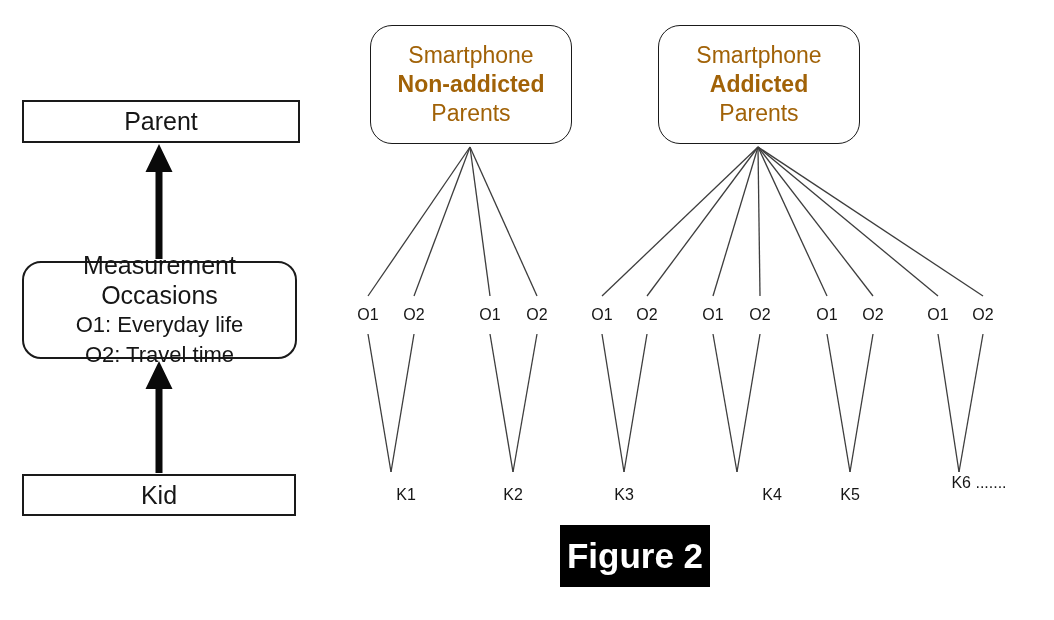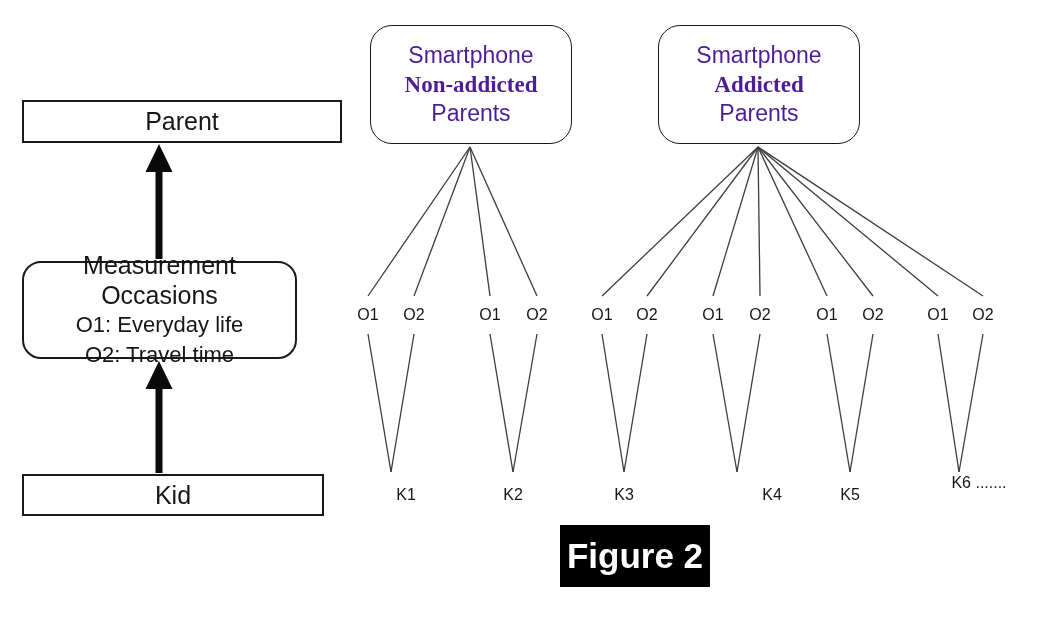--- a/index.html
+++ b/index.html
@@ -40,22 +40,22 @@
     position: absolute;
     border: 1.6px solid #1a1a1a;
     border-radius: 22px;
     background: #ffffff;
     display: flex;
     flex-direction: column;
     align-items: center;
     justify-content: center;
     text-align: center;
   }
-  .round-line { font-size: 23px; line-height: 29px; color: #4c1d95; }
-  .round-line.bold { font-weight: bold; font-family: Liberation Serif, serif; }
+  .round-line { font-size: 23px; line-height: 29px; color: #a16207; }
+  .round-line.bold { font-weight: bold; }
   
   .o-label, .k-label {
     position: absolute;
     transform: translateX(-50%);
     font-size: 16px;
     line-height: 26px;
     color: #161616;
     white-space: nowrap;
   }
   
@@ -112,31 +112,31 @@
       <line x1="647" y1="334" x2="624" y2="472"></line>
       <line x1="713" y1="334" x2="737" y2="472"></line>
       <line x1="760" y1="334" x2="737" y2="472"></line>
       <line x1="827" y1="334" x2="850" y2="472"></line>
       <line x1="873" y1="334" x2="850" y2="472"></line>
       <line x1="938" y1="334" x2="959" y2="472"></line>
       <line x1="983" y1="334" x2="959" y2="472"></line>
     </g>
   </svg>
 
-  <div class="rect-box" style="left:22px; top:100px; width:320px; height:43px;">
+  <div class="rect-box" style="left:22px; top:100px; width:278px; height:43px;">
     <span class="box-label">Parent</span>
   </div>
 
   <div class="rect-box" style="left:22px; top:261px; width:275px; height:98px;border-radius:19px;">
     <span class="mo-title">Measurement Occasions</span>
     <span class="mo-sub">O1: Everyday life</span>
     <span class="mo-sub">O2: Travel time</span>
   </div>
 
-  <div class="rect-box" style="left:22px; top:474px; width:302px; height:42px;">
+  <div class="rect-box" style="left:22px; top:474px; width:274px; height:42px;">
     <span class="box-label">Kid</span>
   </div>
 
   <div class="round-box" style="left:370px; top:25px; width:202px; height:119px;">
     <span class="round-line">Smartphone</span>
     <span class="round-line bold">Non-addicted</span>
     <span class="round-line">Parents</span>
   </div>
 
   <div class="round-box" style="left:658px; top:25px; width:202px; height:119px;">

